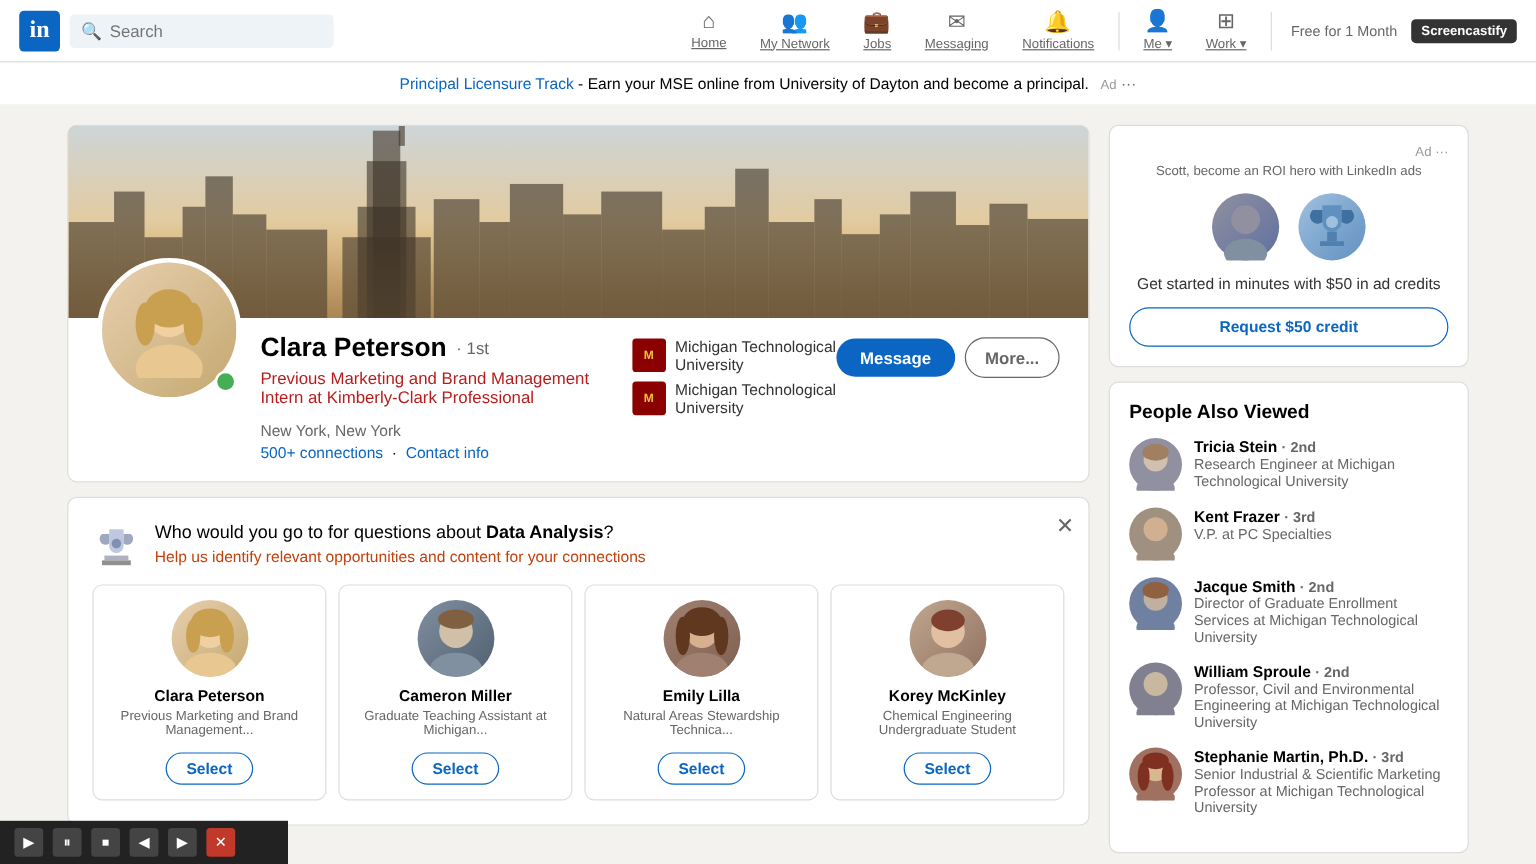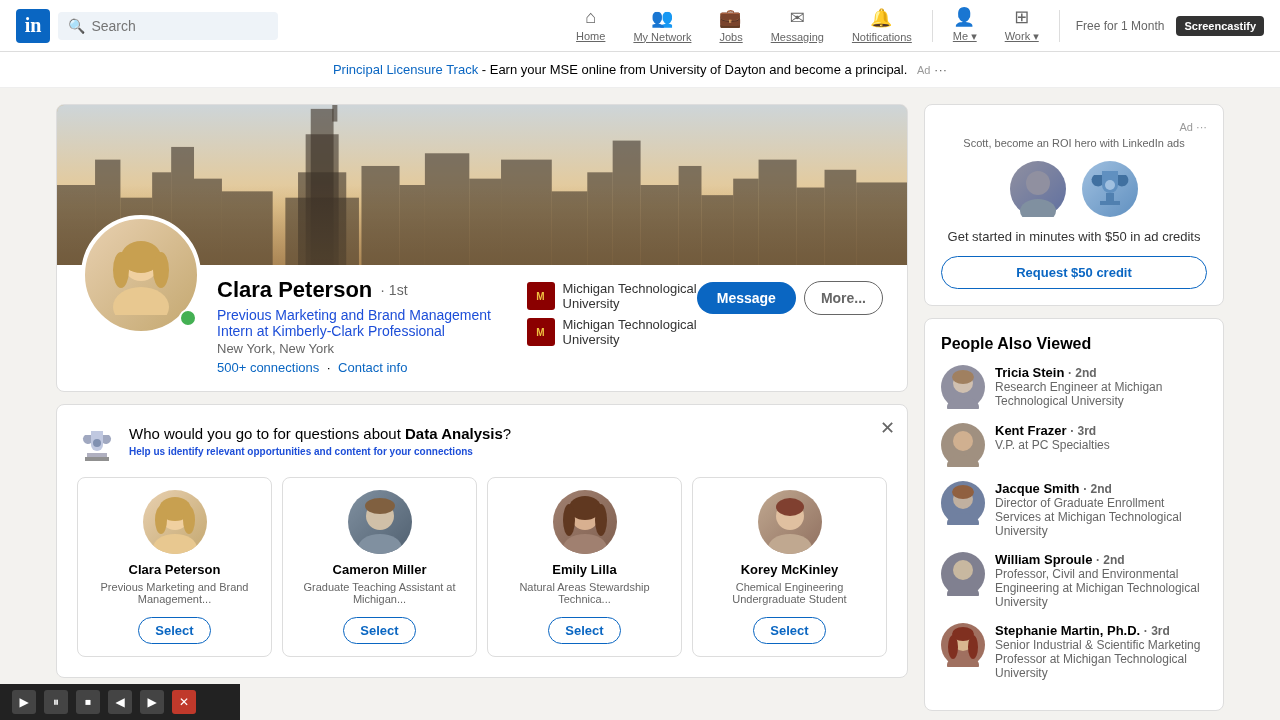--- a/index.html
+++ b/index.html
@@ -156,21 +156,21 @@
     }
     .profile-details { flex: 1; padding-top: 12px; }
     .profile-name-row {
       display: flex;
       align-items: center;
       gap: 8px;
       margin-bottom: 4px;
     }
     .profile-name { font-size: 22px; font-weight: 600; }
     .profile-badge { color: #666; font-size: 14px; }
-    .profile-headline { font-size: 14px; color: #1d4ed8; margin-bottom: 2px; }
+    .profile-headline { font-size: 14px; color: #b91c1c; margin-bottom: 12px; }
     .profile-location { font-size: 13px; color: #666; margin-bottom: 4px; }
     .profile-connections { font-size: 13px; }
     .profile-connections a { color: #0a66c2; text-decoration: none; font-weight: 500; }
     .profile-actions {
       display: flex;
       align-items: center;
       gap: 8px;
       padding-top: 16px;
     }
     .btn-message {
@@ -242,21 +242,21 @@
       align-items: flex-start;
       gap: 12px;
       margin-bottom: 8px;
     }
     .panel-icon {
       width: 40px; height: 40px;
       flex-shrink: 0;
     }
     .panel-title { font-size: 15px; font-weight: 500; margin-bottom: 4px; }
     .panel-title strong { font-weight: 700; }
-    .panel-sub { font-size: 10px; color: #1d4ed8; font-weight: bold; }
+    .panel-sub { font-size: 13px; color: #c2410c; }
     .panel-cards {
       display: flex;
       gap: 10px;
       margin-top: 12px;
     }
     .person-card {
       flex: 1;
       border: 1px solid #ddd;
       border-radius: 8px;
       padding: 12px 8px;

